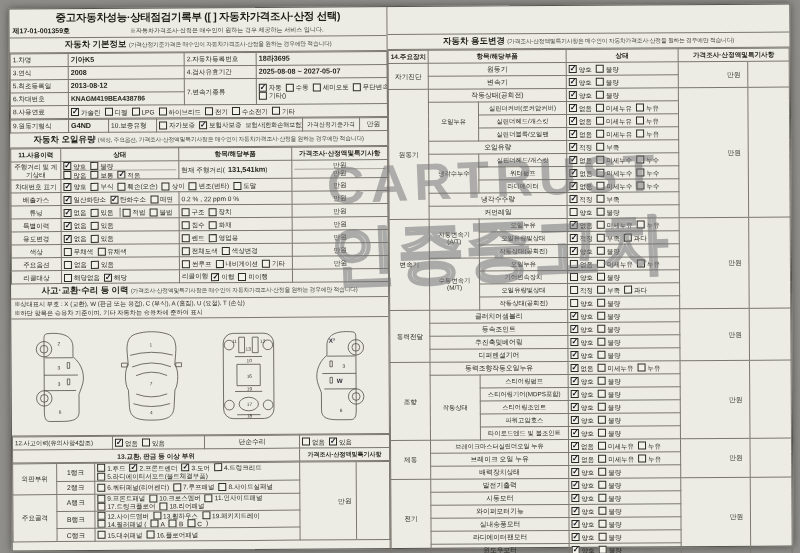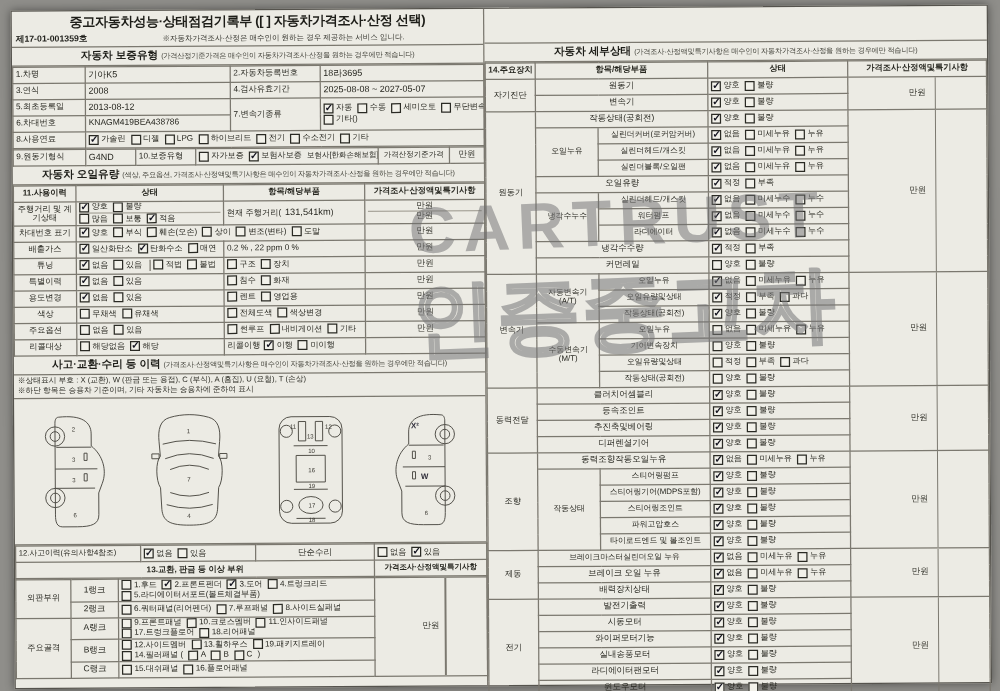--- a/index.html
+++ b/index.html
@@ -16,30 +16,30 @@
   .hdr .docnum{font-size:7px;font-weight:700;color:#22221d;}
   .hdr .note{flex:1;text-align:center;font-size:6px;color:#33332c;}
   
   .secbar{border-bottom:1px solid #7b786f;text-align:center;padding:1px 0;font-size:8.5px;font-weight:700;color:#1d1d18;}
   .secbar small{font-weight:400;font-size:5.8px;color:#44443c;letter-spacing:-0.2px;}
   table{border-collapse:collapse;table-layout:fixed;width:100%;}
   td,th{border:1px solid #7b786f;padding:0 2px;font-size:6.8px;color:#26261f;height:12px;line-height:1.1;overflow:hidden;white-space:nowrap;}
   th{font-weight:700;text-align:center;font-size:6.6px;}
   td.lab{font-size:6.6px;}
   td.ctr{text-align:center;}
-  td.val{font-weight:400;font-size:7.2px;}
+  td.val{font-weight:700;font-size:7.2px;}
   td.won{text-align:center;color:#33332b;background:linear-gradient(to right,transparent 62%, #7b786f 62%, #7b786f calc(62% + 1px), transparent calc(62% + 1px));}
   td.won span{display:inline-block;width:62%;text-align:center;}
   td.wonL{text-align:center;color:#33332b;}
   
   .cb{display:inline-flex;align-items:center;margin-right:4px;vertical-align:middle;}
   .cb i{width:6px;height:6px;border:1px solid #2a2a24;margin-right:2px;font-style:normal;font-size:8px;line-height:5px;font-weight:700;color:#13131f;text-align:center;flex:none;background:#f2f1ea;}
   .cb b{font-weight:400;font-size:6.5px;white-space:nowrap;color:#26261f;}
   .tx{font-size:6.6px;margin-right:3px;}
-  .tb{font-weight:400;font-size:7.4px;}
+  .tb{font-weight:700;font-size:7.4px;}
   .line{white-space:nowrap;}
   td.state .l2{border-top:1px solid #a9a69c;}
   td.state.split{padding:0;}
   td.state.split .flexwrap{display:flex;height:100%;align-items:center;}
   td.state.split .flexwrap > div{padding:0 2px;}
   td.state.split .flexwrap > .sb{border-left:1px solid #7b786f;flex:1;}
   
   .legend{border-bottom:1px solid #7b786f;padding:1px 3px;font-size:6.2px;color:#2c2c25;line-height:1.35;}
   
   .diagrams{border-bottom:1px solid #7b786f;height:112px;display:flex;justify-content:space-around;align-items:center;padding:2px 4px;}
@@ -61,21 +61,21 @@
   <div class="col-l">
     <div class="hdr">
       <div class="title">중고자동차성능·상태점검기록부  ([ ] 자동차가격조사·산정 선택)</div>
       <div class="sub">
         <span class="docnum">제17-01-001359호</span>
         <span class="note">※자동차가격조사·산정은 매수인이 원하는 경우 제공하는 서비스 입니다.</span>
       </div>
     </div>
 
     <div class="secbar">
-      <span>자동차 보증유형</span> <small>(가격산정기준가격은 매수인이 자동차가격조사·산정을 원하는 경우에만 적습니다)</small>
+      <span>자동차 기본정보</span> <small>(가격산정기준가격은 매수인이 자동차가격조사·산정을 원하는 경우에만 적습니다)</small>
     </div>
 
     <table>
       <colgroup>
             <col style="width:58px">
             <col style="width:116px">
             <col style="width:72px">
             <col style="width:131px">
           </colgroup>
       <tbody>
@@ -616,21 +616,21 @@
                     <b>16.플로어패널</b>
                   </span></div>
               </td>
             </tr>
           </tbody>
     </table>
   </div>
 
   <div class="col-r">
     <div class="secbar" style="border-top:1px solid #7b786f;">
-      <span>자동차 세부상태</span> <small>(가격조사·산정액및특기사항은 매수인이 자동차가격조사·산정을 원하는 경우에만 적습니다)</small>
+      <span>자동차 용도변경</span> <small>(가격조사·산정액및특기사항은 매수인이 자동차가격조사·산정을 원하는 경우에만 적습니다)</small>
     </div>
     <table>
       <colgroup>
             <col style="width:40px">
             <col style="width:50px">
             <col style="width:88px">
             <col style="width:112px">
             <col>
           </colgroup>
       <thead>

